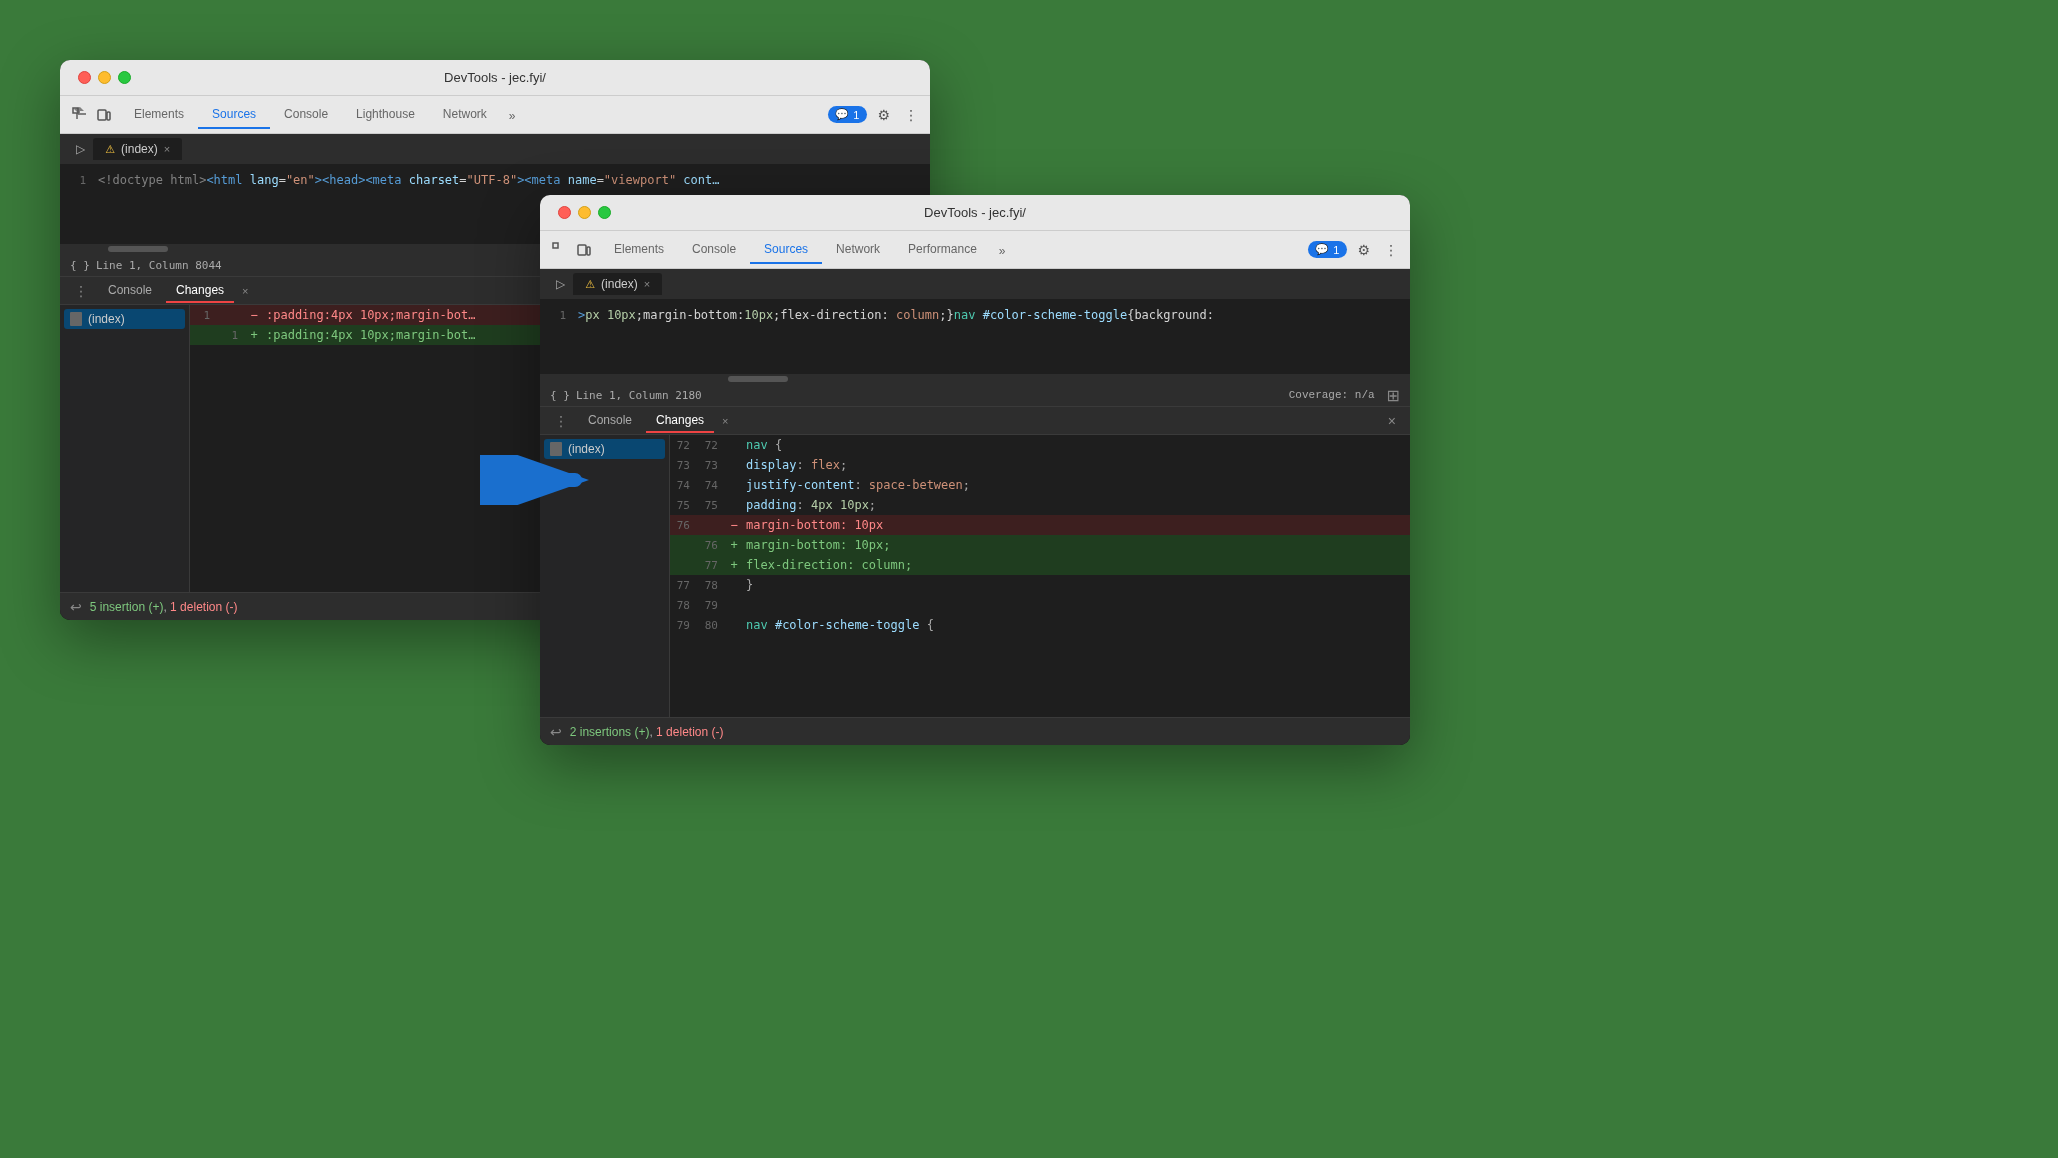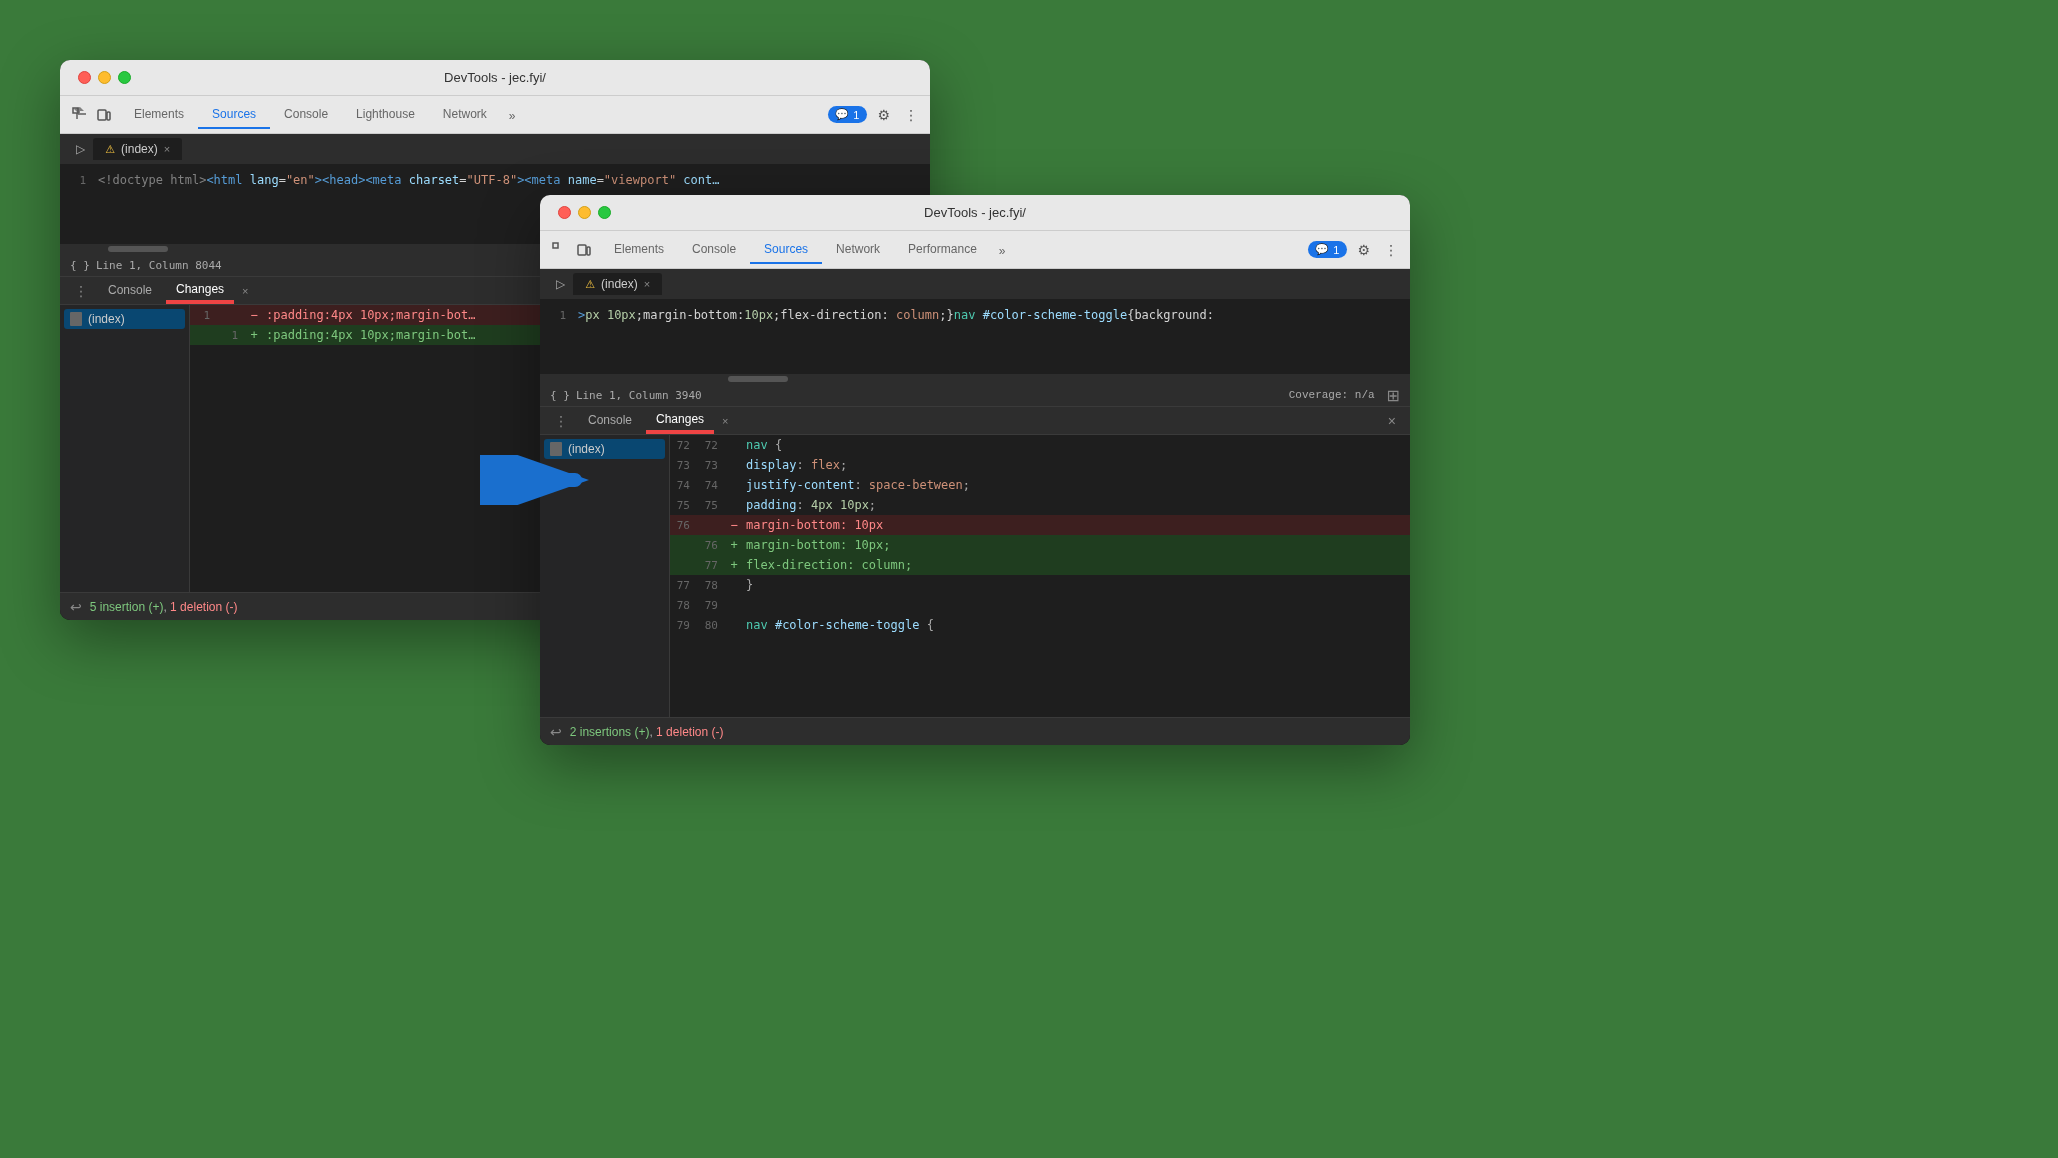--- a/index.html
+++ b/index.html
@@ -260,21 +260,21 @@
     .panel-tab {
       color: #aaa;
       font-size: 12px;
       padding: 4px 10px;
       cursor: pointer;
       border-bottom: 2px solid transparent;
     }
 
     .panel-tab.active {
       color: #fff;
-      border-bottom: 4px solid #ef4444;
+      border-bottom: 2px solid #ef4444;
     }
 
     .panel-tab-close {
       color: #888;
       font-size: 11px;
       cursor: pointer;
       margin-left: 4px;
     }
 
     .panel-menu-btn {
@@ -645,21 +645,21 @@
         </span>
       </div>
     </div>
 
     <div class="scrollbar-h">
       <div class="scrollbar-thumb" style="margin-left:180px;"></div>
     </div>
 
     <div class="status-bar">
       <span class="status-bar-text">{ }</span>
-      <span class="status-bar-text">Line 1, Column 3940</span>
+      <span class="status-bar-text">Line 1, Column 2180</span>
       <span class="coverage-text">Coverage: n/a</span>
       <span class="coverage-icon">⊞</span>
     </div>
 
     <div class="bottom-panel" style="flex:1;display:flex;flex-direction:column;">
       <div class="panel-tabs" style="position:relative;">
         <span class="panel-menu-btn">⋮</span>
         <span class="panel-tab">Console</span>
         <span class="panel-tab active">Changes</span>
         <span class="panel-tab-close">×</span>

